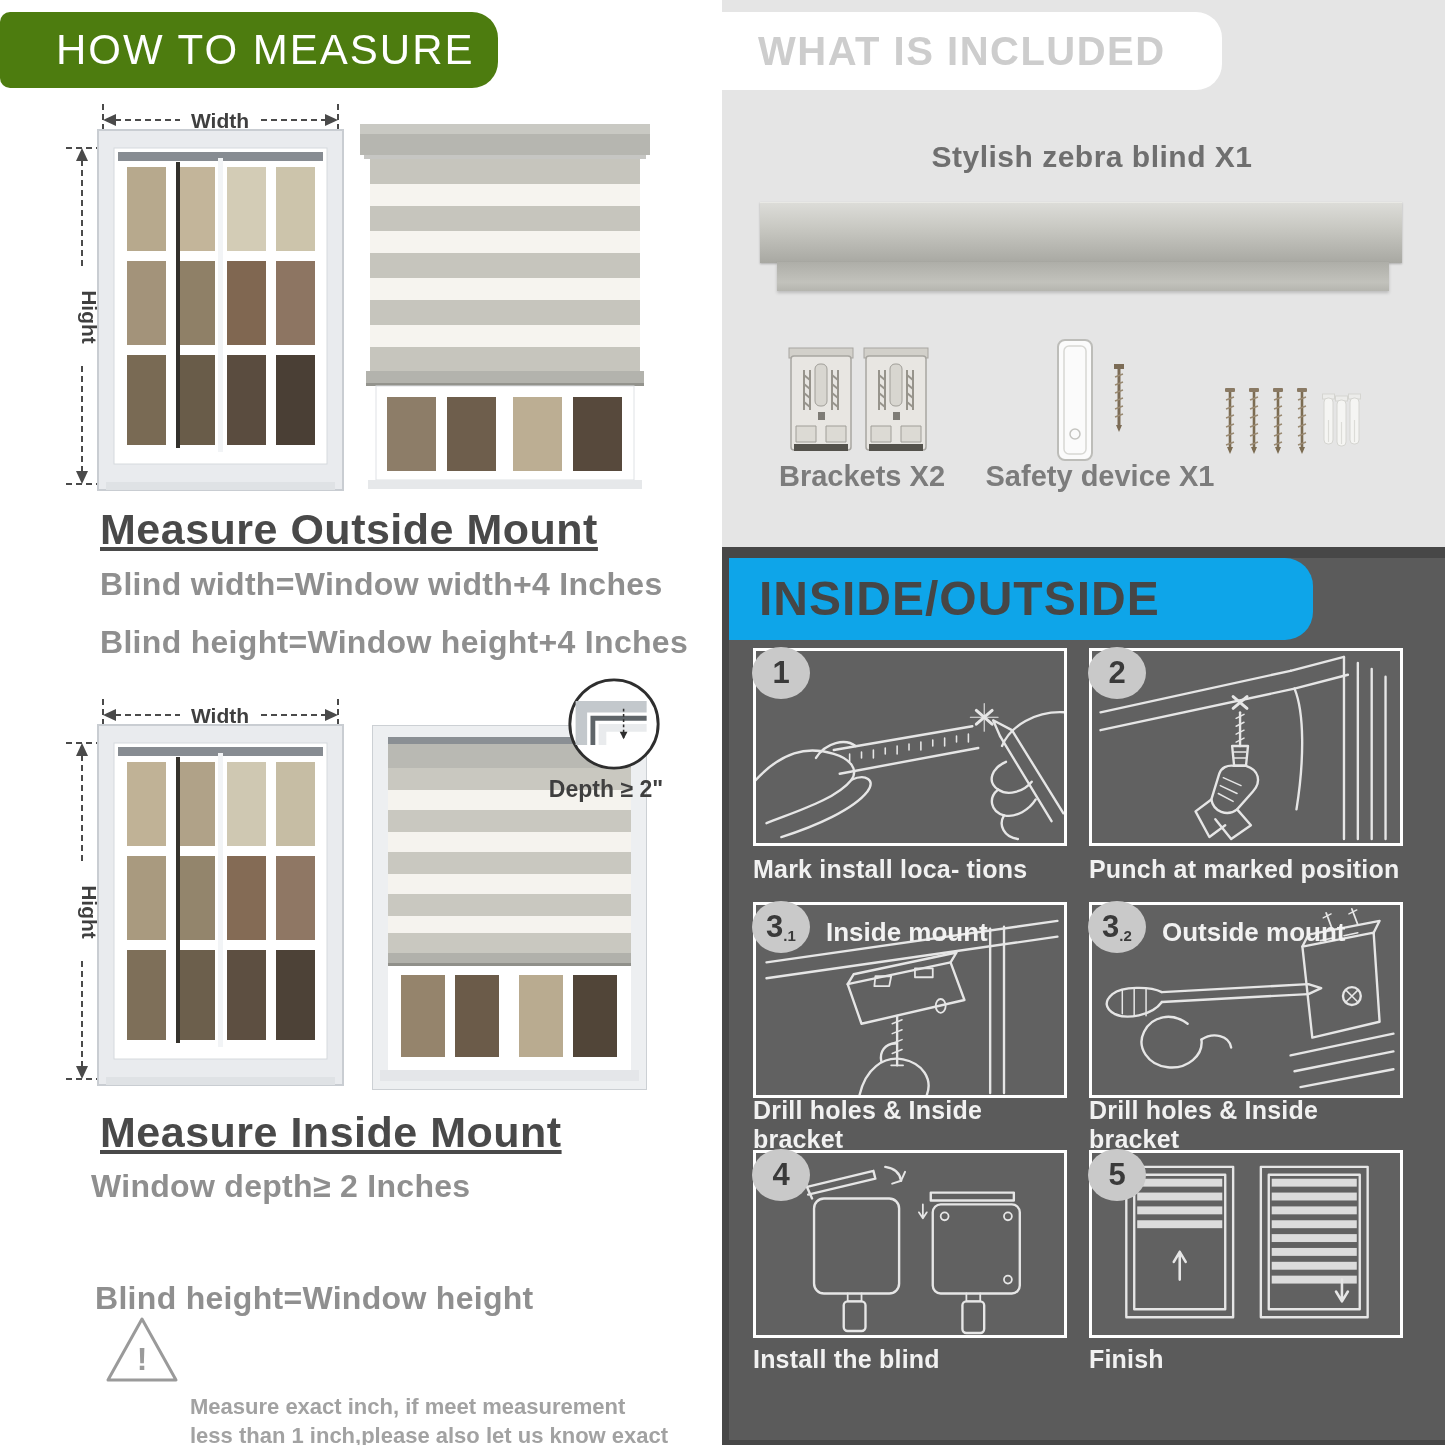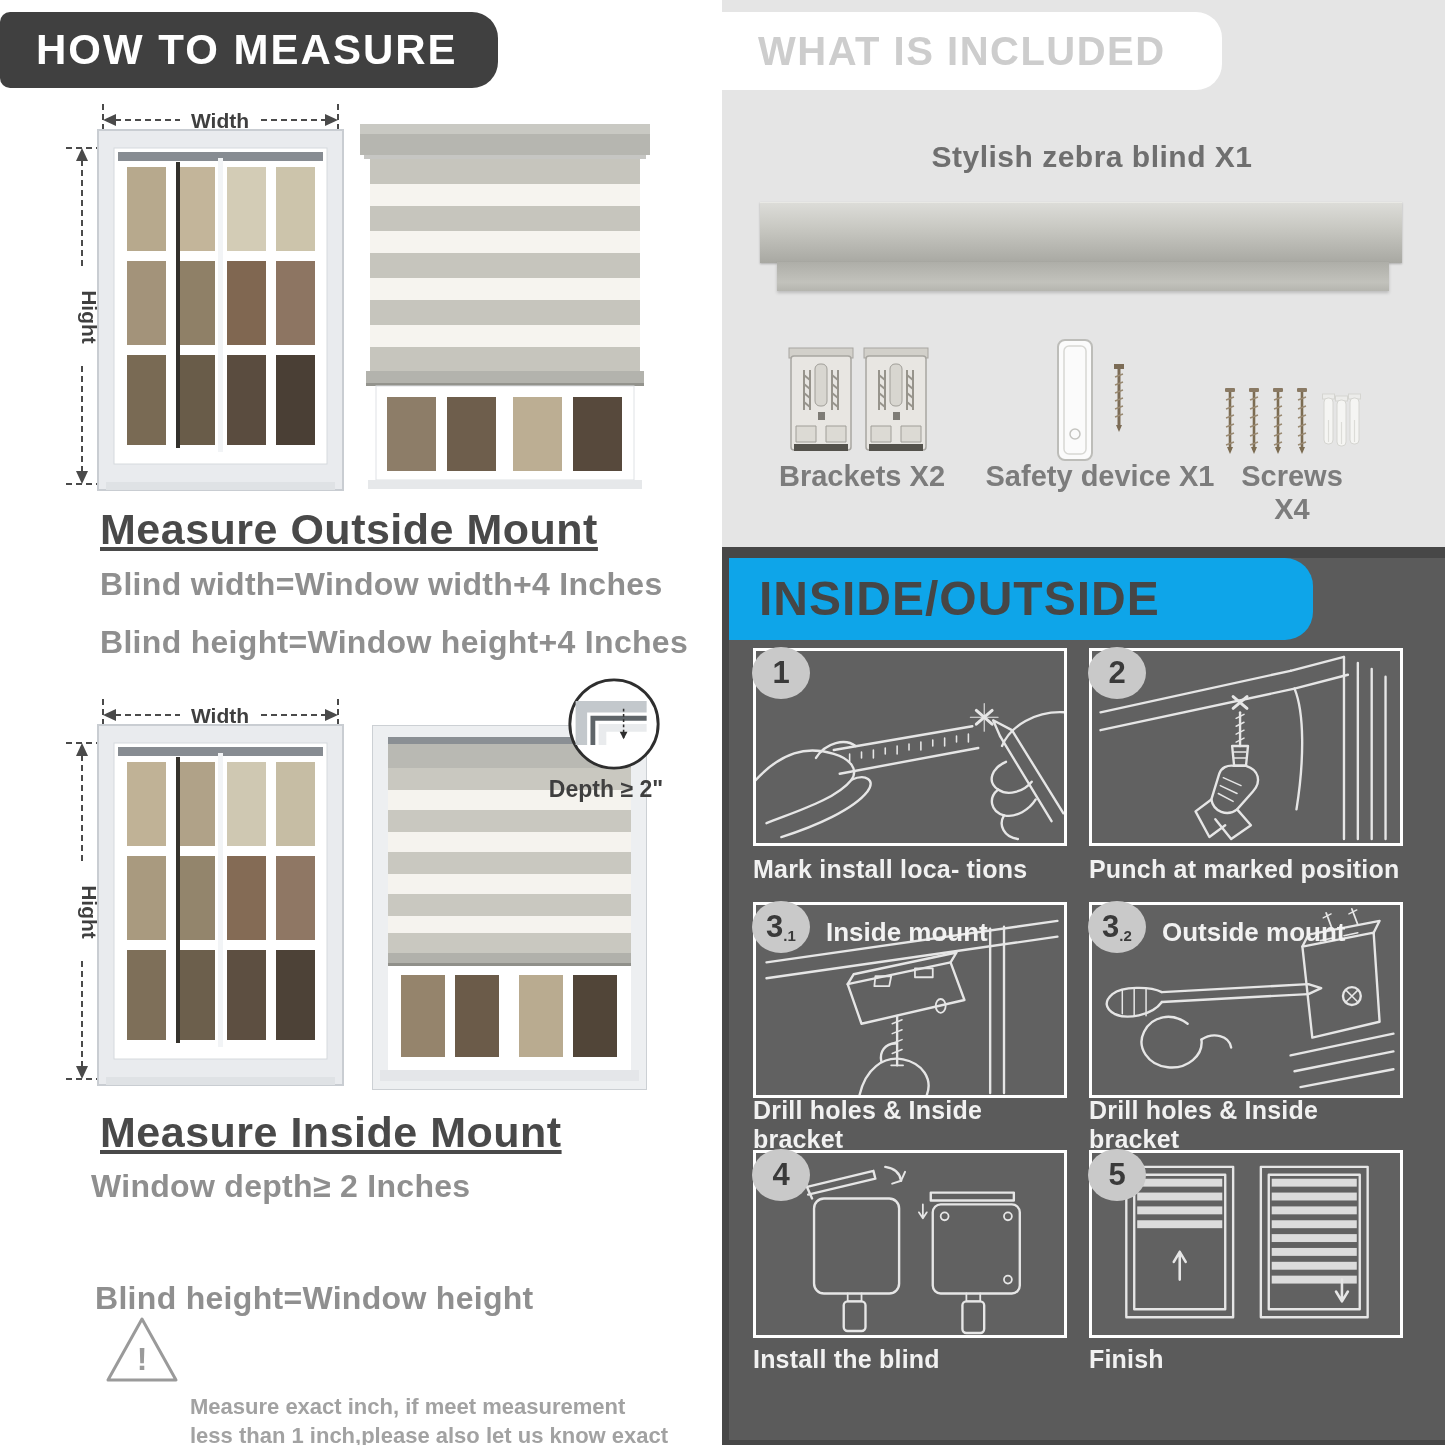--- a/index.html
+++ b/index.html
@@ -1,23 +1,23 @@
 <!DOCTYPE html>
 <html><head>
 <meta charset="utf-8">
 <style>
   html,body{margin:0;padding:0;background:#ffffff;}
   #stage{position:relative;width:1445px;height:1445px;background:#ffffff;overflow:hidden;
          font-family:"Liberation Sans", sans-serif;}
   .abs{position:absolute;}
 
   
-  .banner-left{left:0;top:12px;width:498px;height:76px;background:#404040;
-    border-radius:10px 26px 26px 10px;color:#ffffff;font-weight:bold;font-size:42px;
-    line-height:76px;padding-left:36px;letter-spacing:2px;box-sizing:border-box;}
+  .banner-left{left:0;top:12px;width:498px;height:76px;background:#4d7c0f;
+    border-radius:10px 26px 26px 10px;color:#ffffff;font-weight:normal;font-size:42px;
+    line-height:76px;padding-left:56px;letter-spacing:2px;box-sizing:border-box;}
   .h-mount{font-weight:bold;font-size:43px;color:#494949;letter-spacing:0.5px;text-decoration:underline;}
   .l-gray{font-weight:bold;font-size:32px;color:#8f8f8f;letter-spacing:0.3px;}
   .depth-label{font-weight:bold;font-size:23px;color:#3f3f3f;text-align:center;}
   .warn-text{font-weight:600;font-size:22px;color:#a2a2a2;line-height:1.32;}
 
   
   .sec-included{left:722px;top:0;width:723px;height:547px;background:#e5e5e5;}
   .banner-included{left:0;top:12px;width:500px;height:78px;background:#ffffff;
     border-radius:0 26px 26px 0;color:#cdcdcd;font-weight:bold;font-size:40px;
     line-height:78px;padding-left:36px;letter-spacing:1.5px;box-sizing:border-box;}
@@ -292,21 +292,20 @@
         <g transform="translate(128,0)">
           <rect x="-1.5" y="10" width="12" height="5" fill="#ececea" stroke="#d5d5d1"></rect>
           <rect x="0" y="14" width="9" height="46" rx="4" fill="#f6f6f4" fill-opacity="0.92" stroke="#d5d5d1"></rect>
           <path d="M4.5,36 V58" stroke="#dcdcd8" stroke-width="1.2"></path>
         </g>
       </g>
     </svg>
 
     <div class="abs part-label" style="left:40px;top:460px;width:200px;">Brackets X2</div>
     <div class="abs part-label" style="left:258px;top:460px;width:240px;">Safety device X1</div>
-    <div class="abs part-label" style="left:500px;top:460px;width:140px;">Screws X4</div>
   </div>
 
   <div class="abs sec-mount"></div>
   <div class="abs strip" style="left:722px;top:547px;width:723px;height:11px;"></div>
   <div class="abs strip" style="left:722px;top:547px;width:7px;height:898px;"></div>
   <div class="abs strip" style="left:722px;top:1440px;width:723px;height:5px;"></div>
 
   <div class="abs banner-mount">INSIDE/OUTSIDE MOUNT</div>
 
   <div class="abs panel" style="left:753px;top:648px;width:314px;height:198px;">

